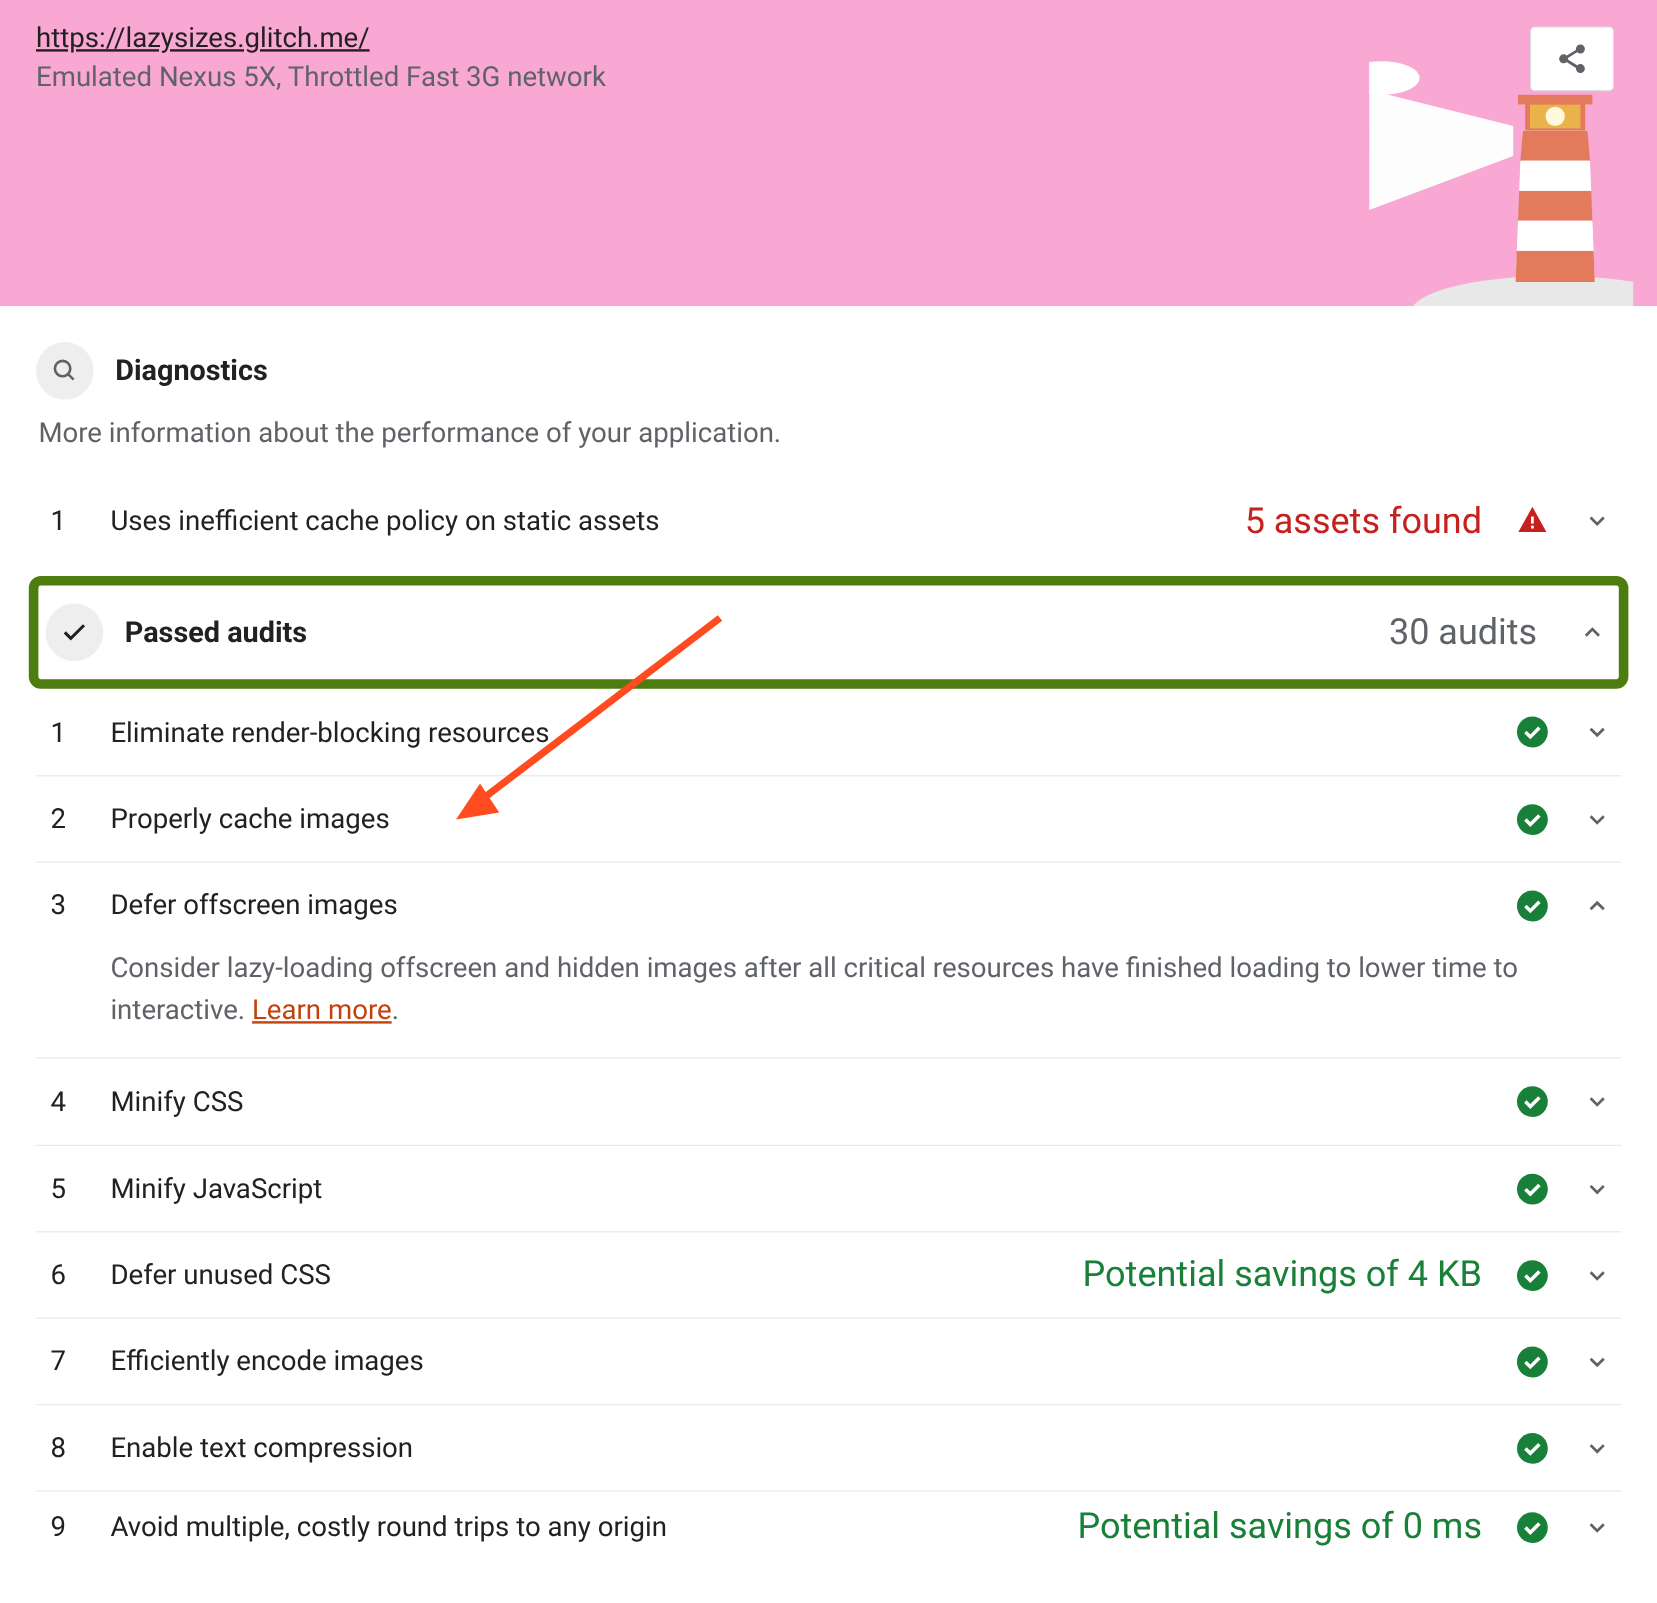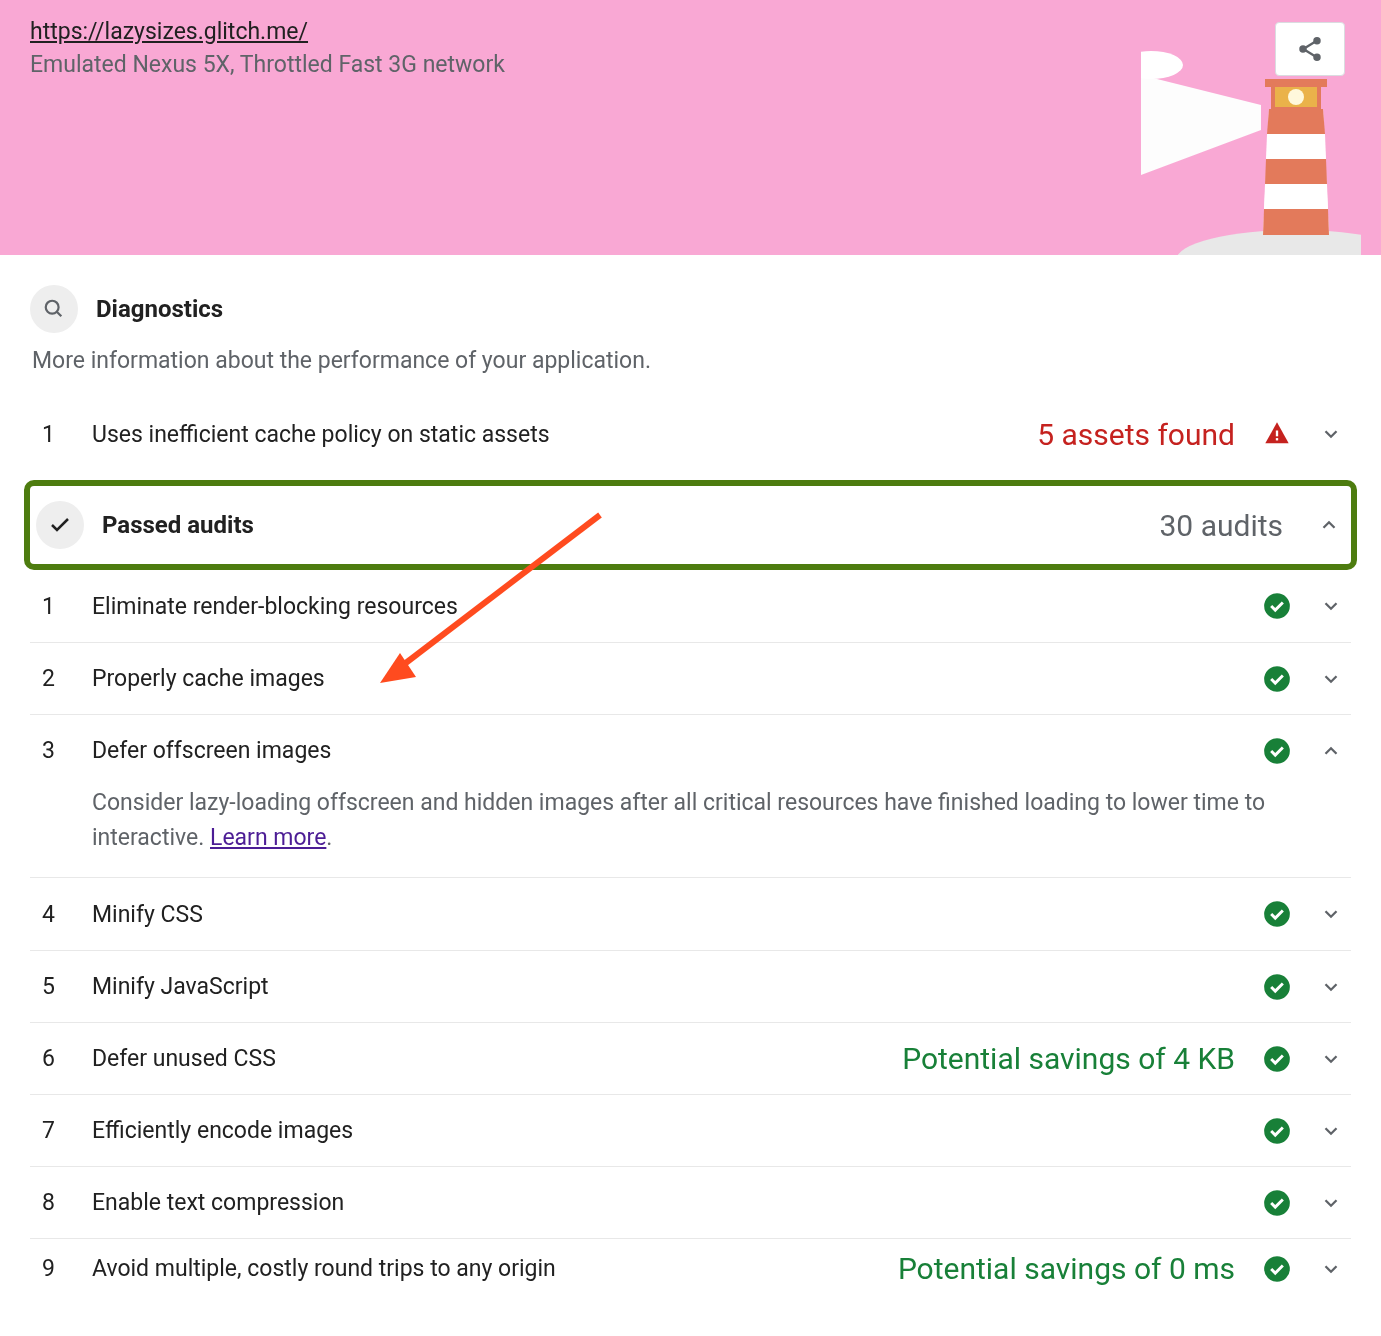--- a/index.html
+++ b/index.html
@@ -116,21 +116,21 @@
   .chev {
     width: 32px;
     height: 32px;
     flex-shrink: 0;
     display: flex;
     align-items: center;
     justify-content: center;
     color: #5f6368;
   }
   .highlight-box {
-    border: 6px solid #4d7c0f;
+    border: 8px solid #4d7c0f;
     border-radius: 10px;
     margin: 10px -6px 0 -6px;
     padding: 0 6px;
   }
   .passed-hdr {
     display: flex;
     align-items: center;
     height: 78px;
     gap: 18px;
   }
@@ -140,21 +140,21 @@
     flex: 1;
   }
   .expanded-desc {
     color: #5f6368;
     font-size: 23px;
     line-height: 1.5;
     padding: 0 0 22px 62px;
     border-bottom: 1px solid #e8e8e8;
   }
   .expanded-desc a {
-    color: #4c1d95;
+    color: #c2410c;
   }
   .arrow-overlay {
     position: absolute;
     pointer-events: none;
   }
   svg { display: block; }
 </style>
 </head>
 <body>
 

